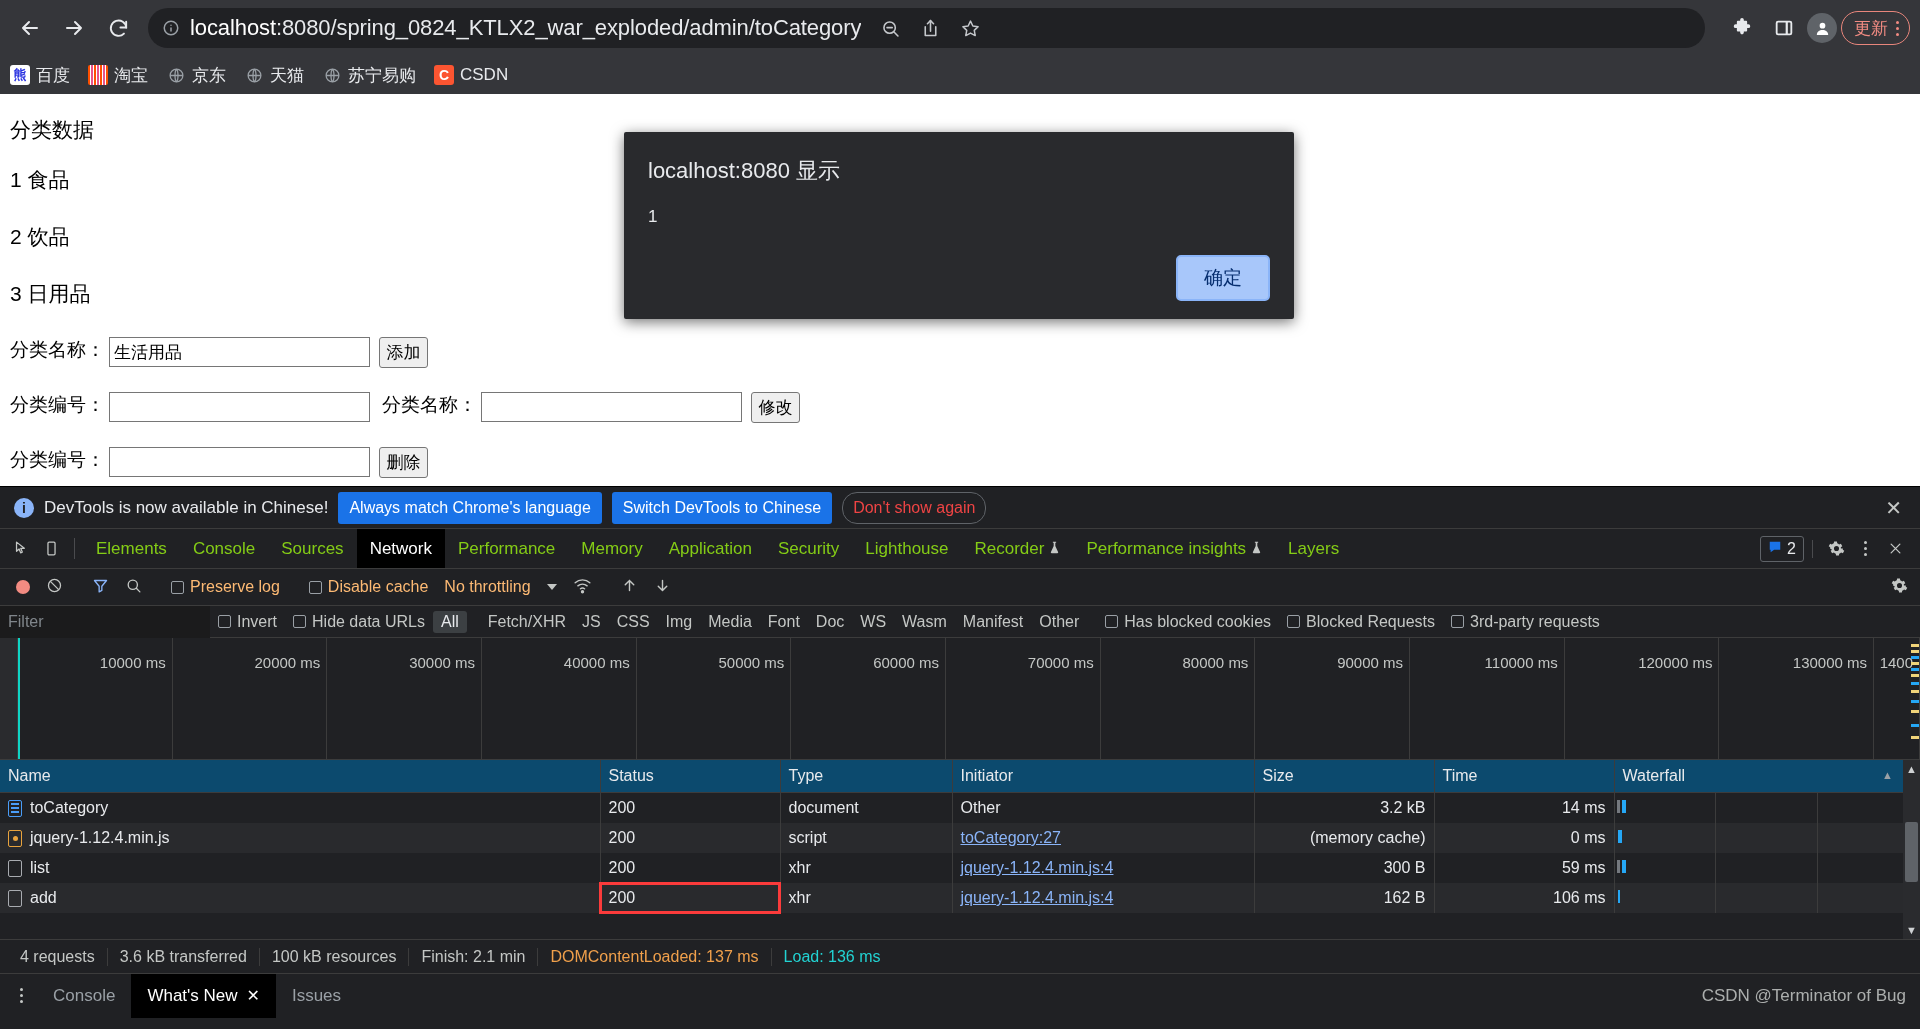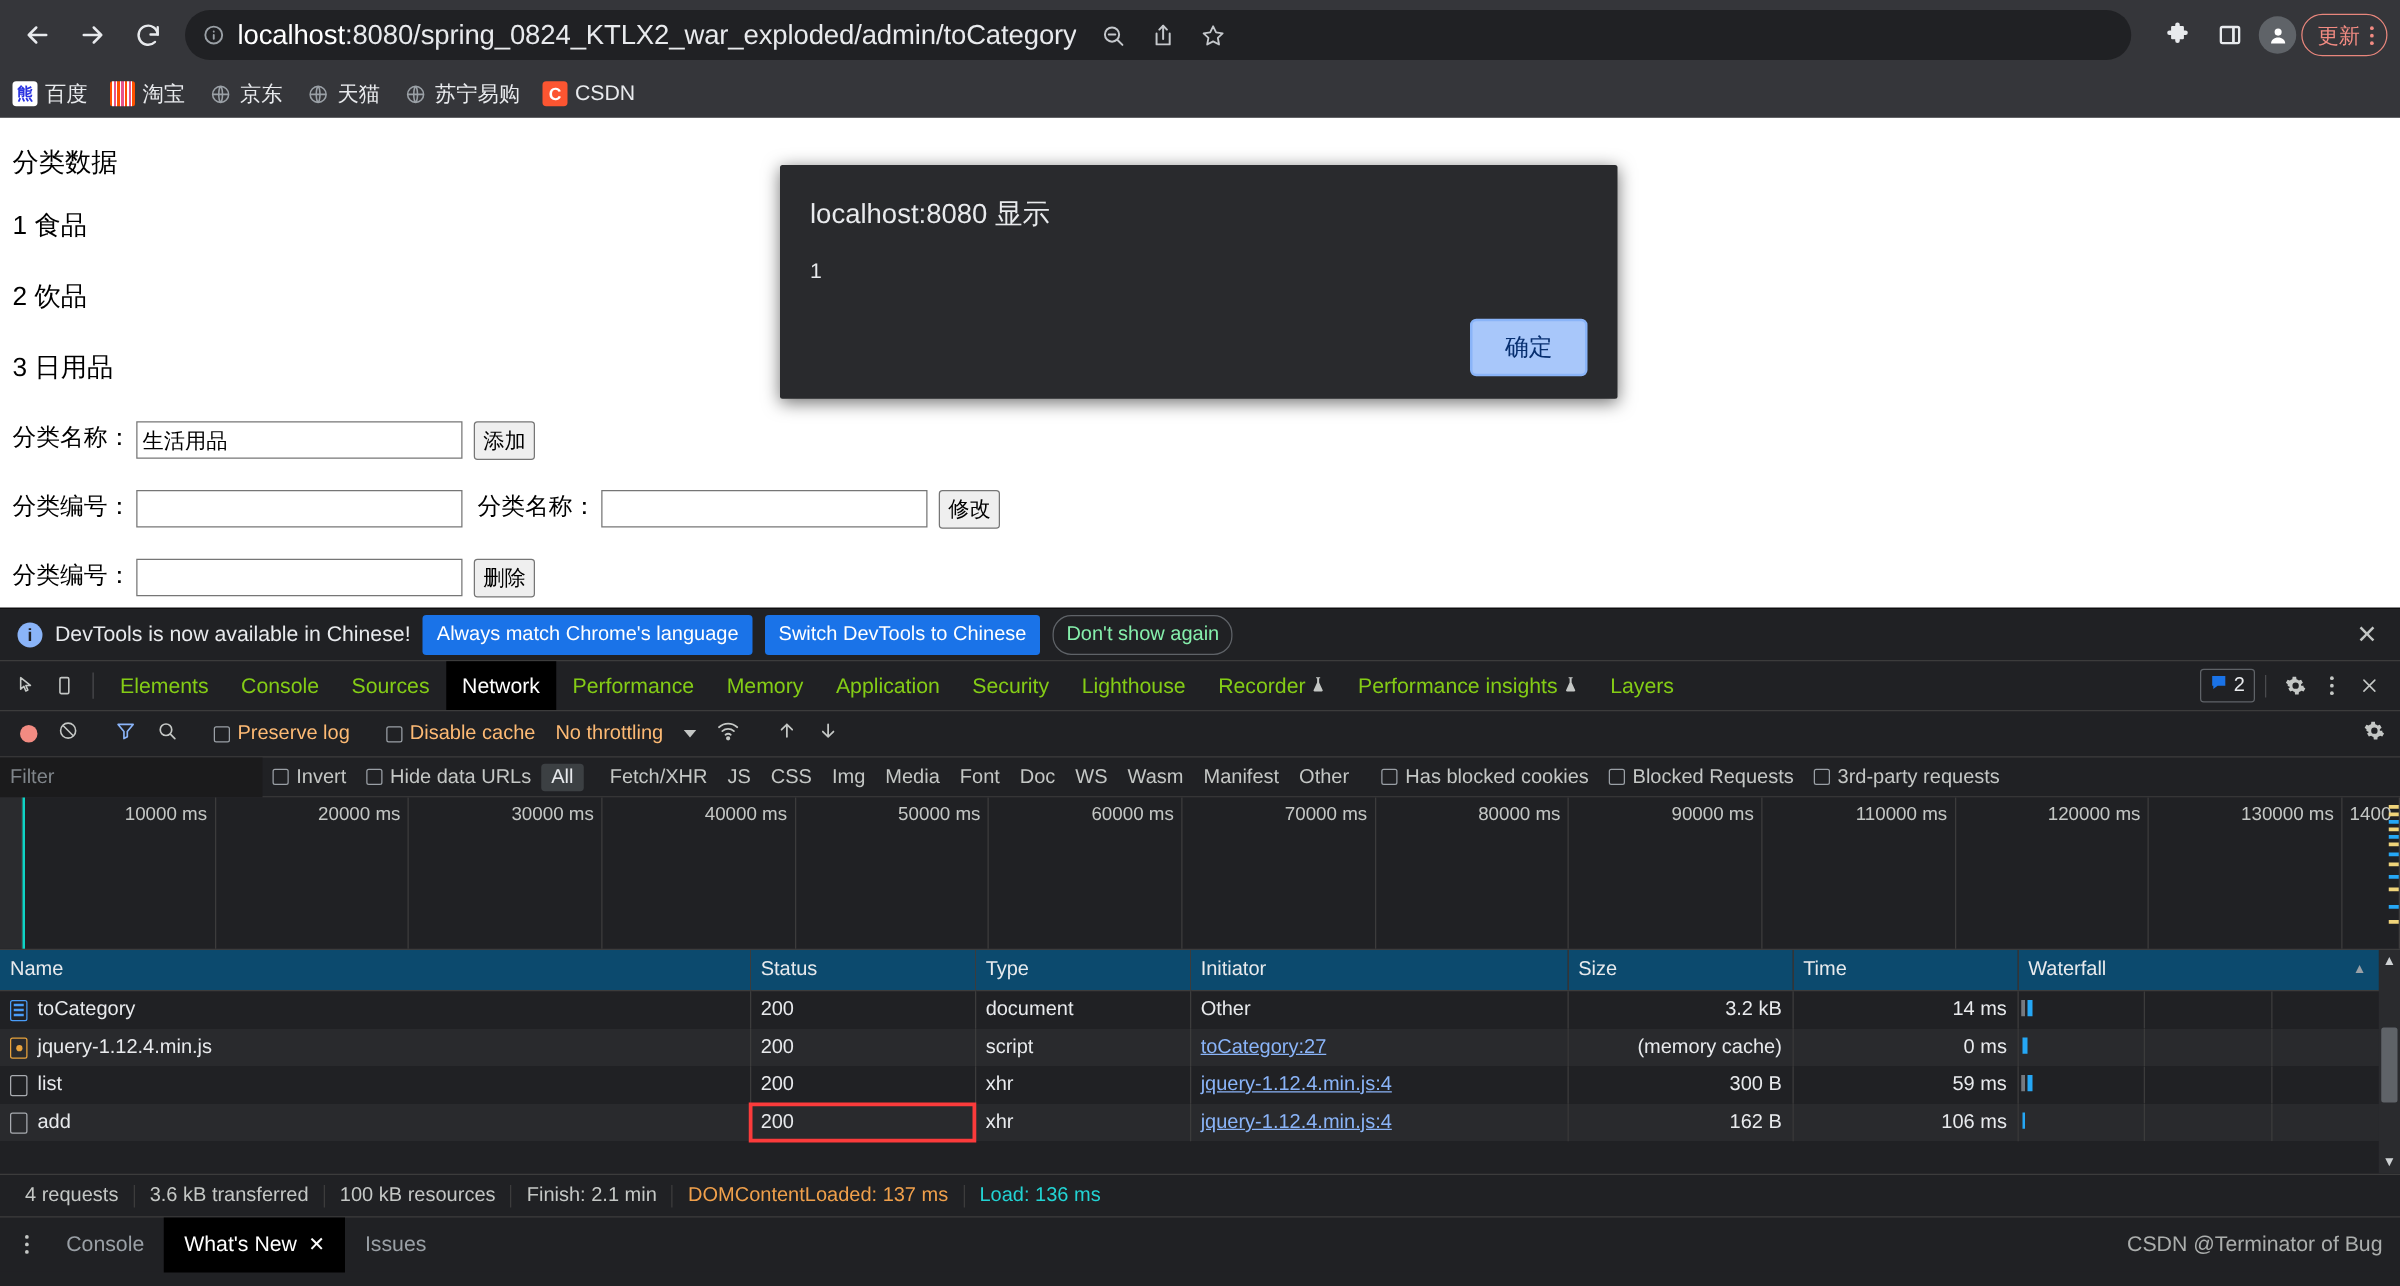--- a/index.html
+++ b/index.html
@@ -207,21 +207,21 @@
   }
   .dt-banner .bmsg { font-size: 17px; color:#e8eaed; }
   .btn-blue {
     background:#1a73e8; color:#fff;
     border:none; border-radius:3px;
     padding:7px 11px; font-size:16px; cursor:pointer;
     font-family:"Liberation Sans", sans-serif;
     white-space:nowrap;
   }
   .btn-ghost {
-    background:transparent; color:#86efac;
+    background:transparent; color:#ef4444;
     border:1px solid #5f6368; border-radius:15px;
     padding:6px 10px; font-size:16px; cursor:pointer;
     font-family:"Liberation Sans", sans-serif;
     white-space:nowrap;
   }
   .banner-close { margin-left:auto; color:#c4c7c5; font-size:20px; cursor:pointer; padding:0 6px; }
 
   .dt-tabs {
     height: 40px;
     display:flex; align-items:stretch;
@@ -279,21 +279,21 @@
     border-bottom:1px solid #3c3c3c;
     display:flex; position:relative; background:#202124;
   }
   .tl-left { width:18px; background:#2a2b2e; border-right:1px solid #3c3c3c; flex:0 0 auto; }
   .tl-tracks { flex:1 1 auto; display:flex; position:relative; }
   .tl-cell {
     flex:1 1 0; border-right:1px solid #3c3c3c;
     position:relative;
   }
   .tl-cell .tl-label {
-    position:absolute; top:5px; right:6px; font-size:15px; color:#c4c7c5; white-space:nowrap;
+    position:absolute; top:16px; right:6px; font-size:15px; color:#c4c7c5; white-space:nowrap;
   }
   .tl-marker-cyan { position:absolute; left:0; top:0; bottom:0; width:2px; background:#0fd4c5; }
   .tl-bars { position:absolute; right:0; top:0; bottom:0; width:8px; }
   .tl-bars i { position:absolute; right:0; width:8px; height:3px; display:block; }
 
   .dt-table-wrap { flex:1 1 auto; display:flex; flex-direction:column; overflow:hidden; position:relative; }
   table.net { width:100%; border-collapse:collapse; table-layout:fixed; }
   table.net th {
     text-align:left; font-weight:normal; color:#e8eaed; font-size:16px;
     padding:7px 8px; background:#0c4a6e; border-right:1px solid #3c3c3c;

